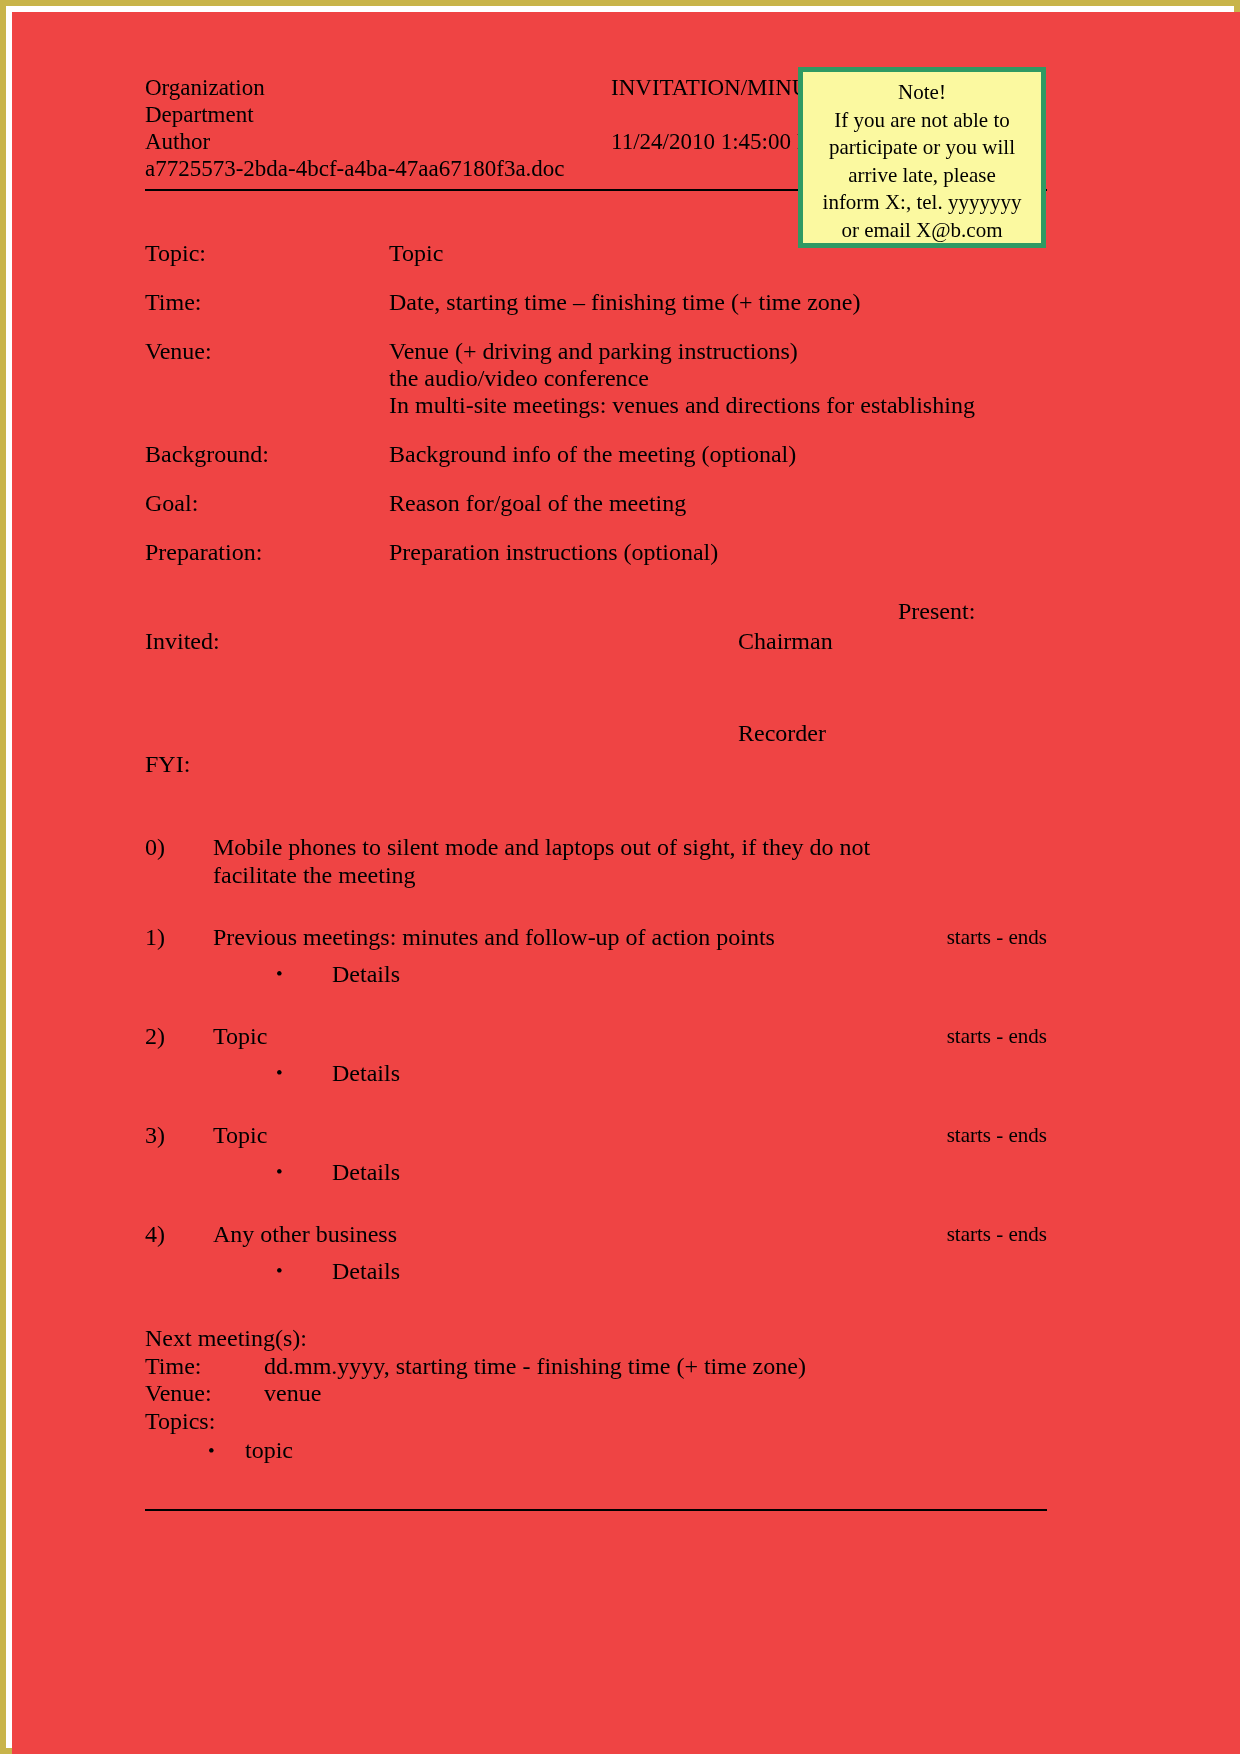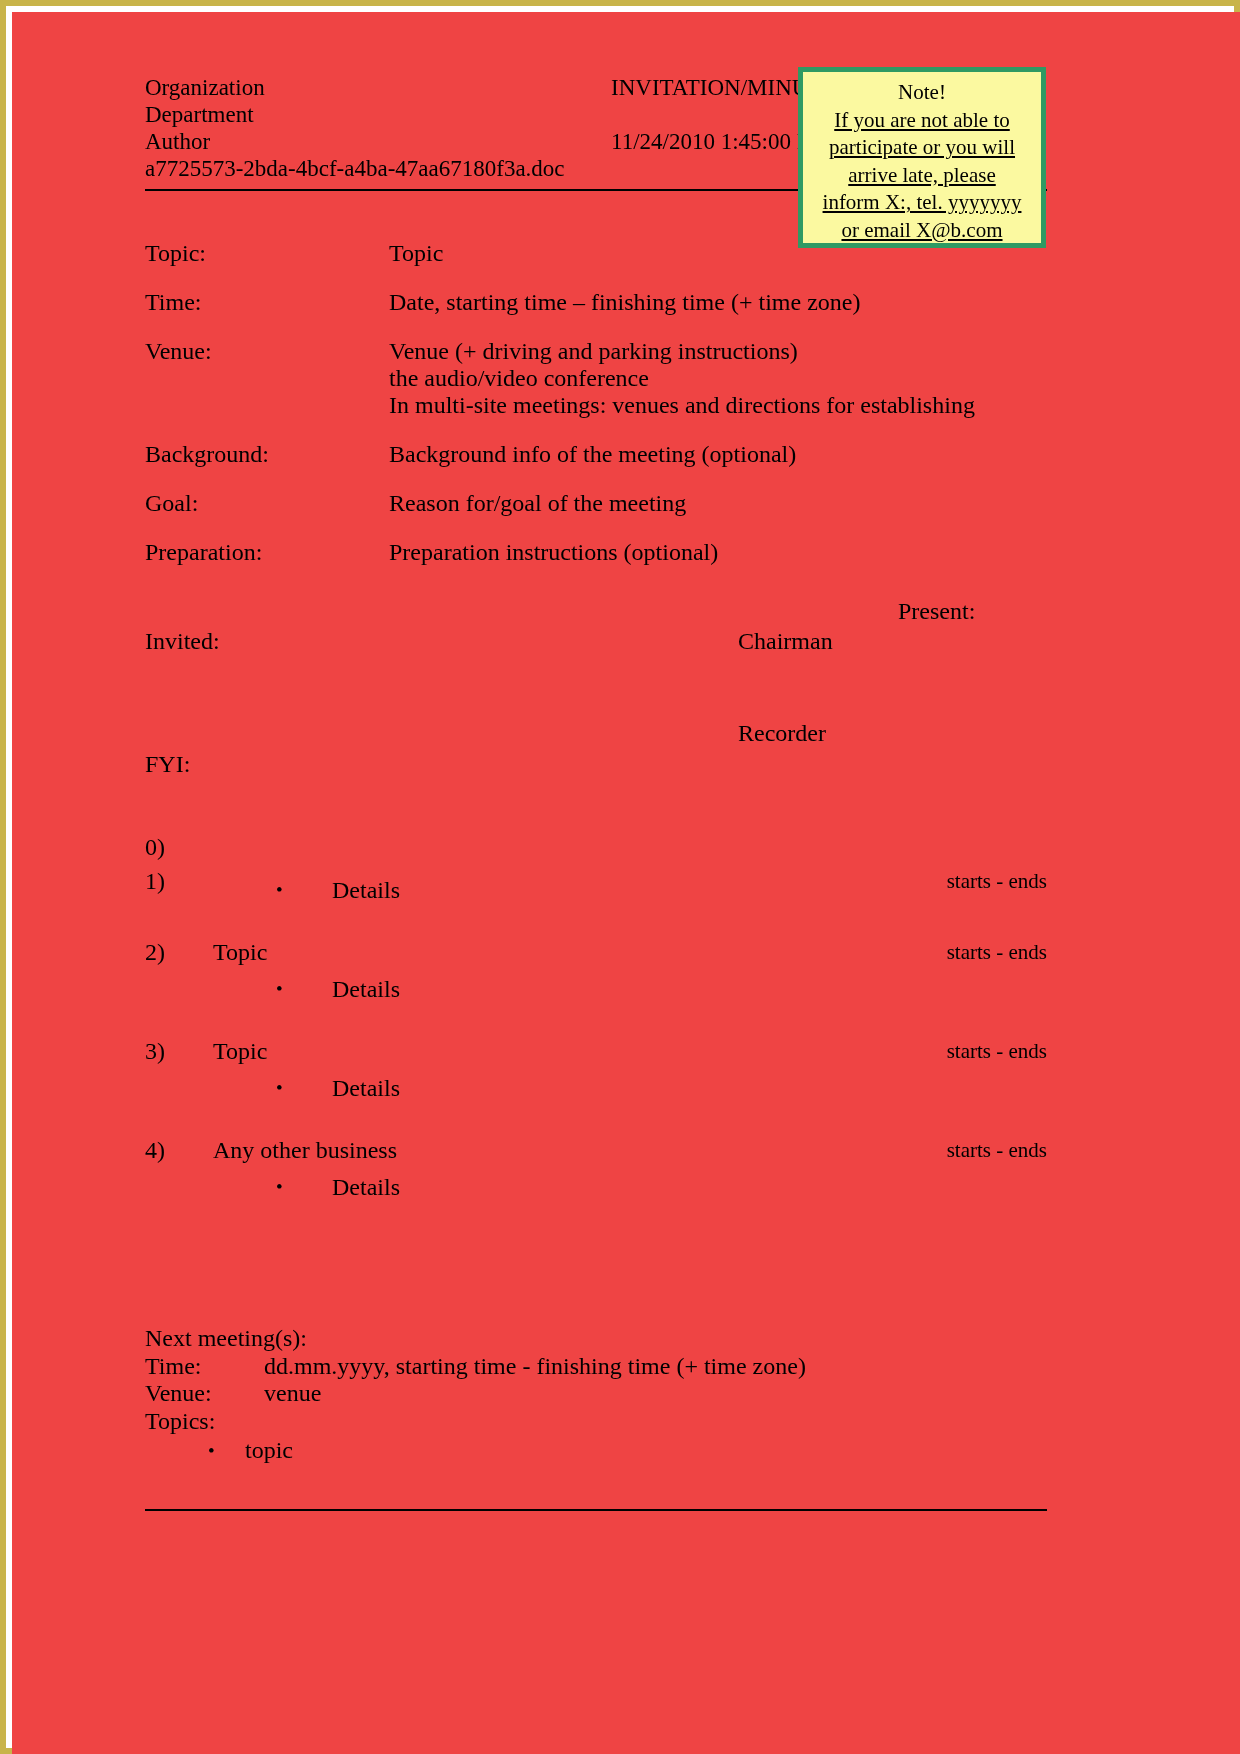--- a/index.html
+++ b/index.html
@@ -77,21 +77,21 @@
     box-sizing: border-box;
     background: #fbf9a0;
     border: 5px solid #2f9a63;
     text-align: center;
     font-size: 21px;
     line-height: 27.5px;
     padding: 7px 6px 0 6px;
     z-index: 5;
   }
   .note-box .note-title { display: block; text-align: center; }
-  .note-box .note-line { display: block; text-decoration: underline; }
+  .note-box .note-line { display: block; }
 
   
   .field-row {
     position: absolute;
     left: 133px;
     width: 902px;
     font-size: 24px;
     line-height: 27px;
   }
   .field-label {
@@ -306,26 +306,28 @@
     <div class="role-present">Present:</div>
     <div class="role-invited">Invited:</div>
     <div class="role-chairman">Chairman</div>
     <div class="role-recorder">Recorder</div>
     <div class="role-fyi">FYI:</div>
 
     <div class="agenda">
 
       <div class="agenda-item">
         <span class="ag-num">0)</span>
+        <div class="ag-text">Mobile phones to silent mode and laptops out of sight, if they do not facilitate the meeting</div>
       </div>
 
       <div class="ag-spacer"></div>
 
       <div class="agenda-item">
         <span class="ag-num">1)</span>
+        <div class="ag-text">Previous meetings: minutes and follow-up of action points</div>
         <span class="ag-time">starts - ends</span>
       </div>
       <div class="ag-details">
         <span class="ag-bullet">•</span>
         <span class="bullet-label">Details</span>
       </div>
 
       <div class="ag-spacer"></div>
 
       <div class="agenda-item">

